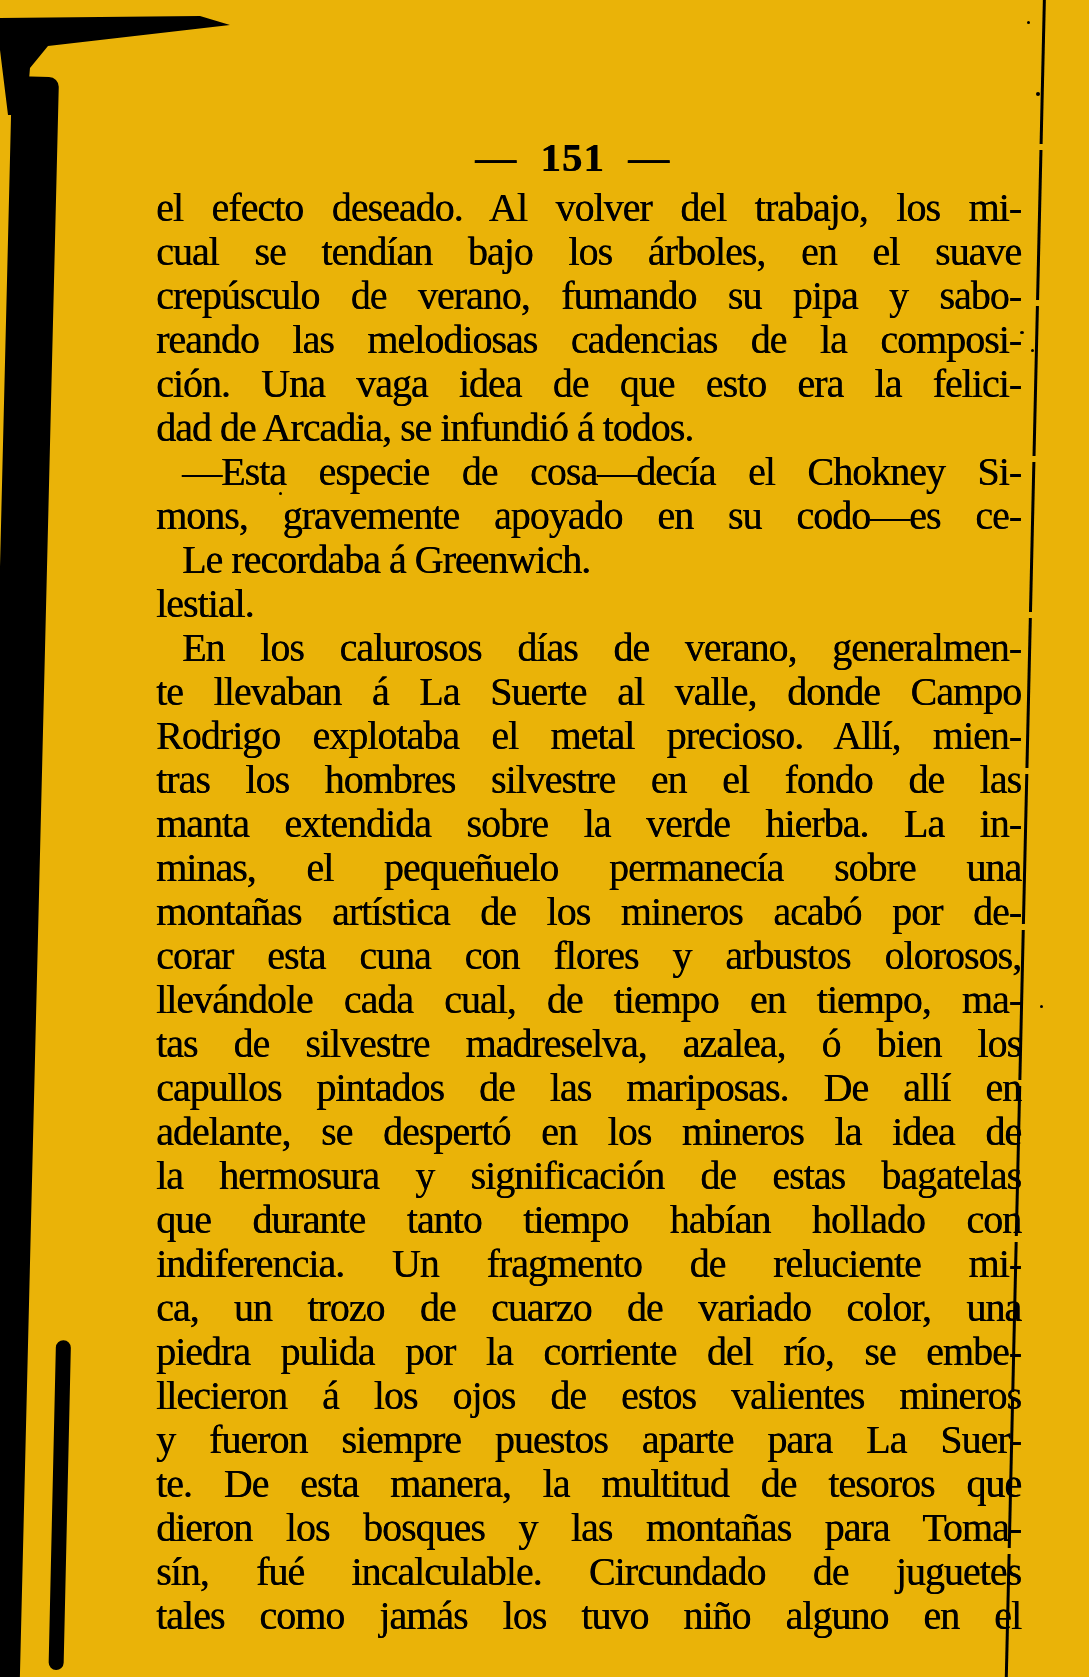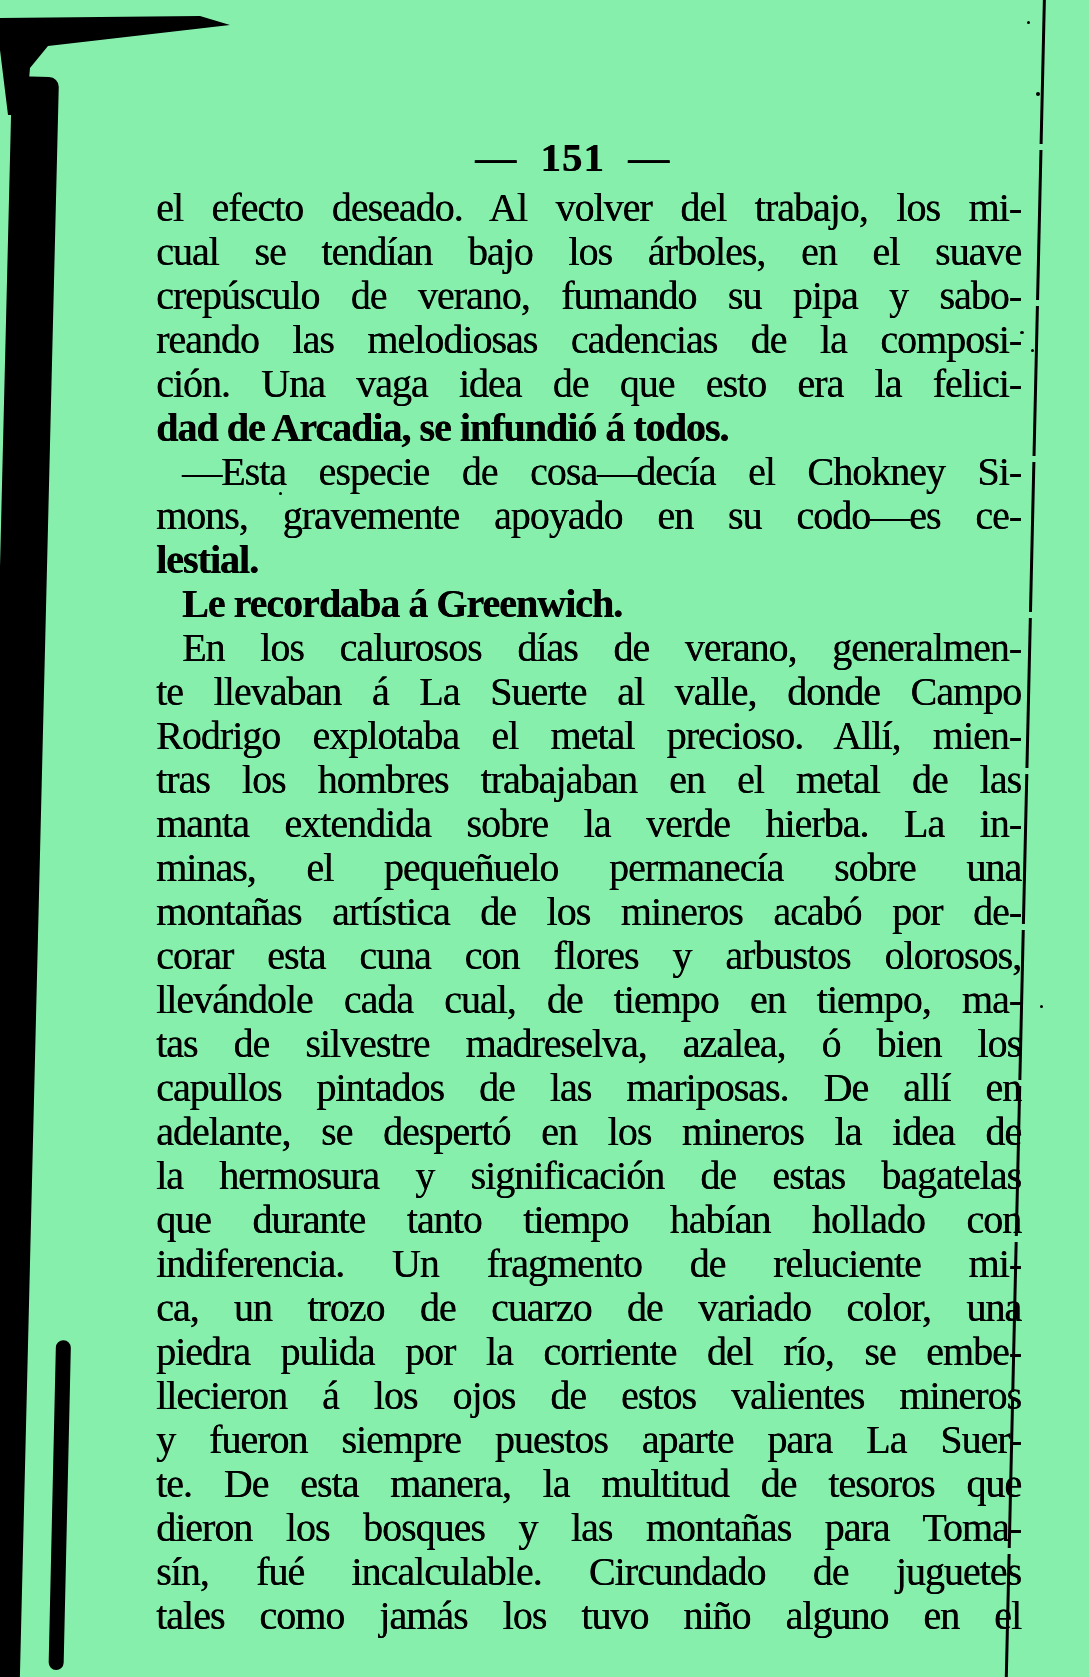--- a/index.html
+++ b/index.html
@@ -1,19 +1,19 @@
 <!DOCTYPE html>
 <html><head>
 <meta charset="utf-8">
 <style>
   html,body{margin:0;padding:0;background:#e8e8e8;}
   .page{
     position:relative;
     width:1089px;height:1677px;
-    background:#86efac;
+    background:#eab308;
     overflow:hidden;
     font-family:"Liberation Serif","DejaVu Serif",serif;
     color:#000;
   }
   
   .header{
     position:absolute;
     left:140px;top:133px;width:865px;
     text-align:center;
     font-size:41px;
@@ -29,21 +29,21 @@
   .line{
     height:44px;
     line-height:44px;
     font-size:40px;
     letter-spacing:-1px;
     white-space:nowrap;
     text-align:justify;
     text-align-last:justify;
     text-shadow:0.4px 0 0 #000;
   }
-  .line.end{text-align-last:left;font-weight:bold;}
+  .line.end{text-align-last:left;}
   .line.indent{padding-left:26px;}
   
   .art{position:absolute;background:#000;}
   .wedge{
     left:0;top:10px;width:235px;height:105px;
     clip-path:polygon(0px 8px,200px 6px,230px 15px,48px 36px,30px 58px,26px 105px,8px 105px,0px 40px);
   }
   .band{
     left:12px;top:76px;width:47px;height:1610px;
     transform:rotate(1.4deg);
@@ -99,26 +99,26 @@
 
   <div class="textblock">
     <div class="line">el efecto deseado. Al volver del trabajo, los mi-</div>
     <div class="line">cual se tendían bajo los árboles, en el suave</div>
     <div class="line">crepúsculo de verano, fumando su pipa y sabo-</div>
     <div class="line">reando las melodiosas cadencias de la composi-</div>
     <div class="line">ción. Una vaga idea de que esto era la felici-</div>
     <div class="line end">dad de Arcadia, se infundió á todos.</div>
     <div class="line indent">—Esta especie de cosa—decía el Chokney Si-</div>
     <div class="line">mons, gravemente apoyado en su codo—es ce-</div>
+    <div class="line indent end">Le recordaba á Greenwich.</div>
     <div class="line end">lestial.</div>
-    <div class="line indent end">Le recordaba á Greenwich.</div>
     <div class="line indent">En los calurosos días de verano, generalmen-</div>
     <div class="line">te llevaban á La Suerte al valle, donde Campo</div>
     <div class="line">Rodrigo explotaba el metal precioso. Allí, mien-</div>
-    <div class="line">tras los hombres trabajaban en el metal de las</div>
+    <div class="line">tras los hombres silvestre en el fondo de las</div>
     <div class="line">manta extendida sobre la verde hierba. La in-</div>
     <div class="line">minas, el pequeñuelo permanecía sobre una</div>
     <div class="line">montañas artística de los mineros acabó por de-</div>
     <div class="line">corar esta cuna con flores y arbustos olorosos,</div>
     <div class="line">llevándole cada cual, de tiempo en tiempo, ma-</div>
     <div class="line">tas de silvestre madreselva, azalea, ó bien los</div>
     <div class="line">capullos pintados de las mariposas. De allí en</div>
     <div class="line">adelante, se despertó en los mineros la idea de</div>
     <div class="line">la hermosura y significación de estas bagatelas</div>
     <div class="line">que durante tanto tiempo habían hollado con</div>

